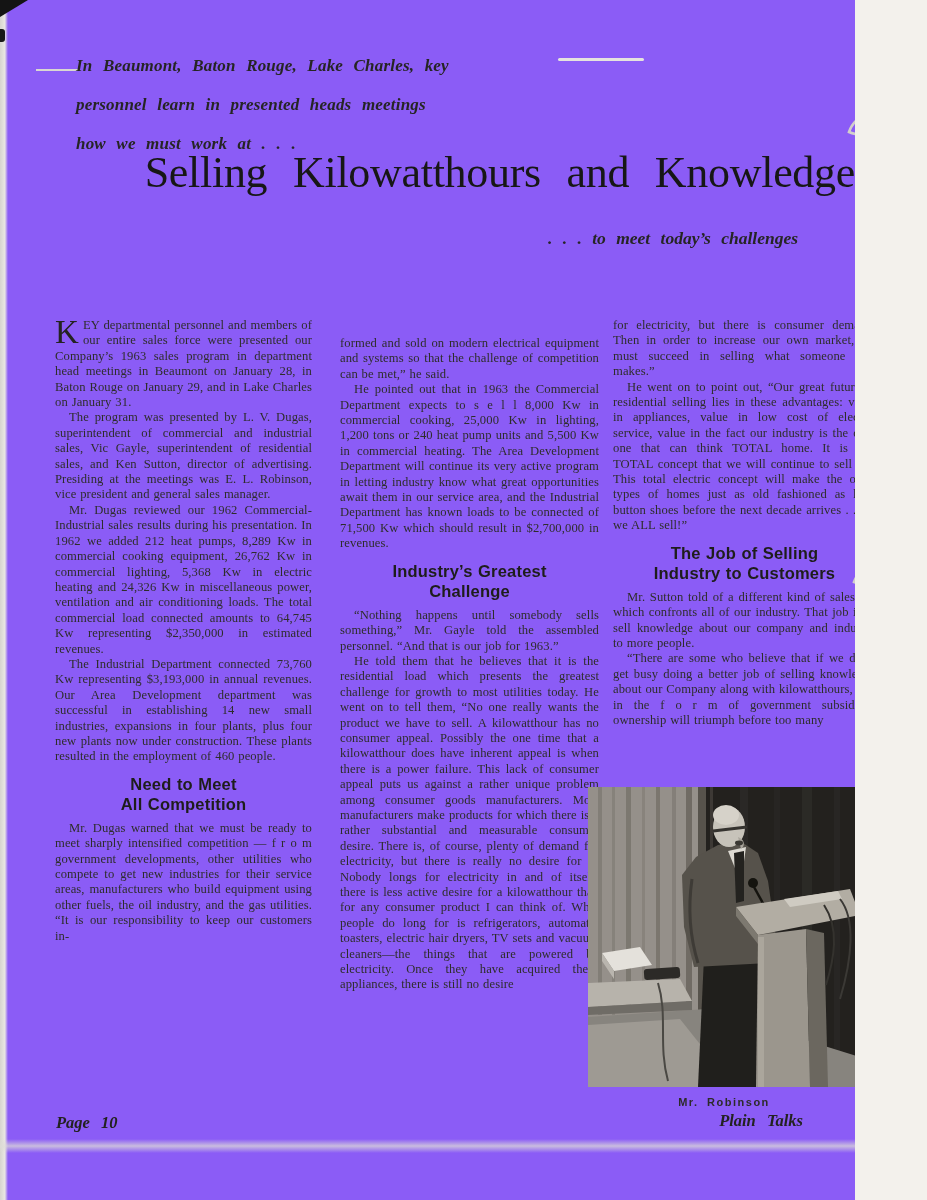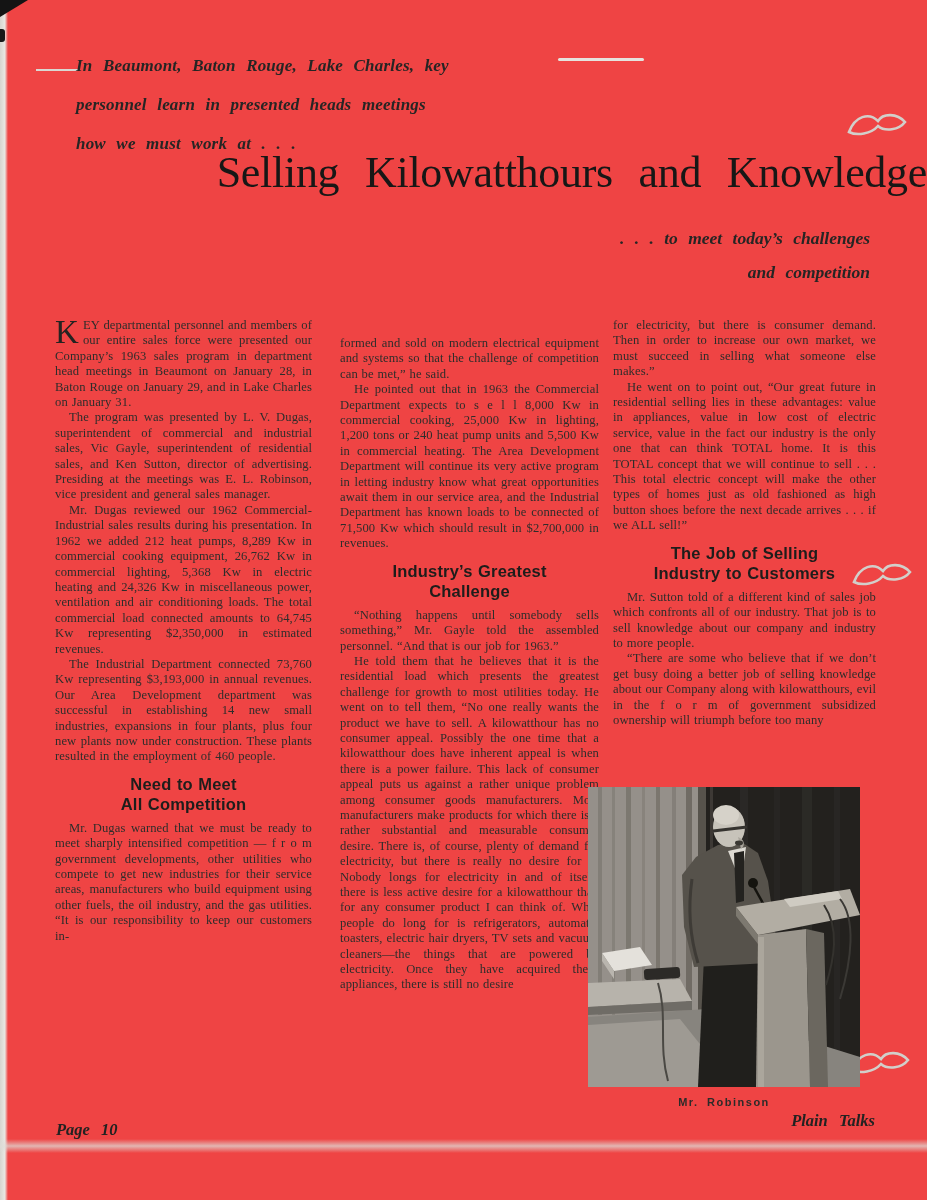--- a/index.html
+++ b/index.html
@@ -1,20 +1,20 @@
 <!DOCTYPE html>
 <html><head>
 <meta charset="utf-8">
 <style>
   * { box-sizing: border-box; }
   html,body { margin:0; padding:0; background:#f3f1ec; }
   .page {
     position: relative;
-    width: 927px; height: 1200px;
-    background: #ef4444;
+    width: 855px; height: 1200px;
+    background: #8b5cf6;
     overflow: hidden;
     font-family: "Liberation Serif", serif;
     color: #2e2d2b;
   }
   
   .left-edge { position:absolute; left:0; top:0; bottom:0; width:8px;
     background: linear-gradient(90deg,#d6d4cf,#e9e7e2 60%, rgba(233,231,226,0)); }
   .corner-mark { position:absolute; left:0; top:0; width:0; height:0;
     border-top:17px solid #141414; border-right:28px solid transparent; }
   .edge-nub { position:absolute; left:0; top:29px; width:5px; height:13px;
@@ -55,21 +55,21 @@
 
   
   .photo-wrap { position:absolute; left:588px; top:787px; width:272px; }
   .photo-wrap svg { display:block; }
   .photo-caption { margin-top:9px; text-align:center;
     font-family:"Liberation Sans", sans-serif; font-weight:bold; font-size:11px;
     letter-spacing:1.5px; word-spacing:4px; color:#2c2b29; }
 
   
   .footer-left  { position:absolute; left:56px; top:1113px;
-    font-weight:bold; font-style:italic; font-size:16.5px; color:#232221; word-spacing:7px;margin-top:7px; }
+    font-weight:bold; font-style:italic; font-size:16.5px; color:#232221; word-spacing:7px; }
   .footer-right { position:absolute; right:52px; top:1111px;
     font-weight:bold; font-style:italic; font-size:16.5px; color:#232221; word-spacing:7px; }
 </style>
 </head>
 <body>
 
 <div class="page">
 
   <div class="left-edge"></div>
   <div class="corner-mark"></div>
@@ -90,21 +90,20 @@
   <div class="kicker">
     <div>In Beaumont, Baton Rouge, Lake Charles, key</div>
     <div>personnel learn in presented heads meetings</div>
     <div>how we must work at . . .</div>
   </div>
 
   <div class="title">Selling Kilowatthours and Knowledge</div>
 
   <div class="subtitle">
     <div>. . . to meet today’s challenges</div>
-    <div>and competition</div>
   </div>
 
   <div class="col col-1">
     <p class="first"><span class="dropcap">K</span><span>EY departmental personnel and members of our entire sales force were presented our Company’s 1963 sales program in department head meetings in Beaumont on January 28, in Baton Rouge on January 29, and in Lake Charles on January 31.</span></p>
     <p>The program was presented by L. V. Dugas, superintendent of commercial and industrial sales, Vic Gayle, superintendent of residential sales, and Ken Sutton, director of advertising. Presiding at the meetings was E. L. Robinson, vice president and general sales manager.</p>
     <p>Mr. Dugas reviewed our 1962 Commercial-Industrial sales results during his presentation. In 1962 we added 212 heat pumps, 8,289 Kw in commercial cooking equipment, 26,762 Kw in commercial lighting, 5,368 Kw in electric heating and 24,326 Kw in miscellaneous power, ventilation and air conditioning loads. The total commercial load connected amounts to 64,745 Kw representing $2,350,000 in estimated revenues.</p>
     <p>The Industrial Department connected 73,760 Kw representing $3,193,000 in annual revenues. Our Area Development department was successful in establishing 14 new small industries, expansions in four plants, plus four new plants now under construction. These plants resulted in the employment of 460 people.</p>
     <div class="colhead">
       <span>Need to Meet</span><br>
       <span>All Competition</span>

